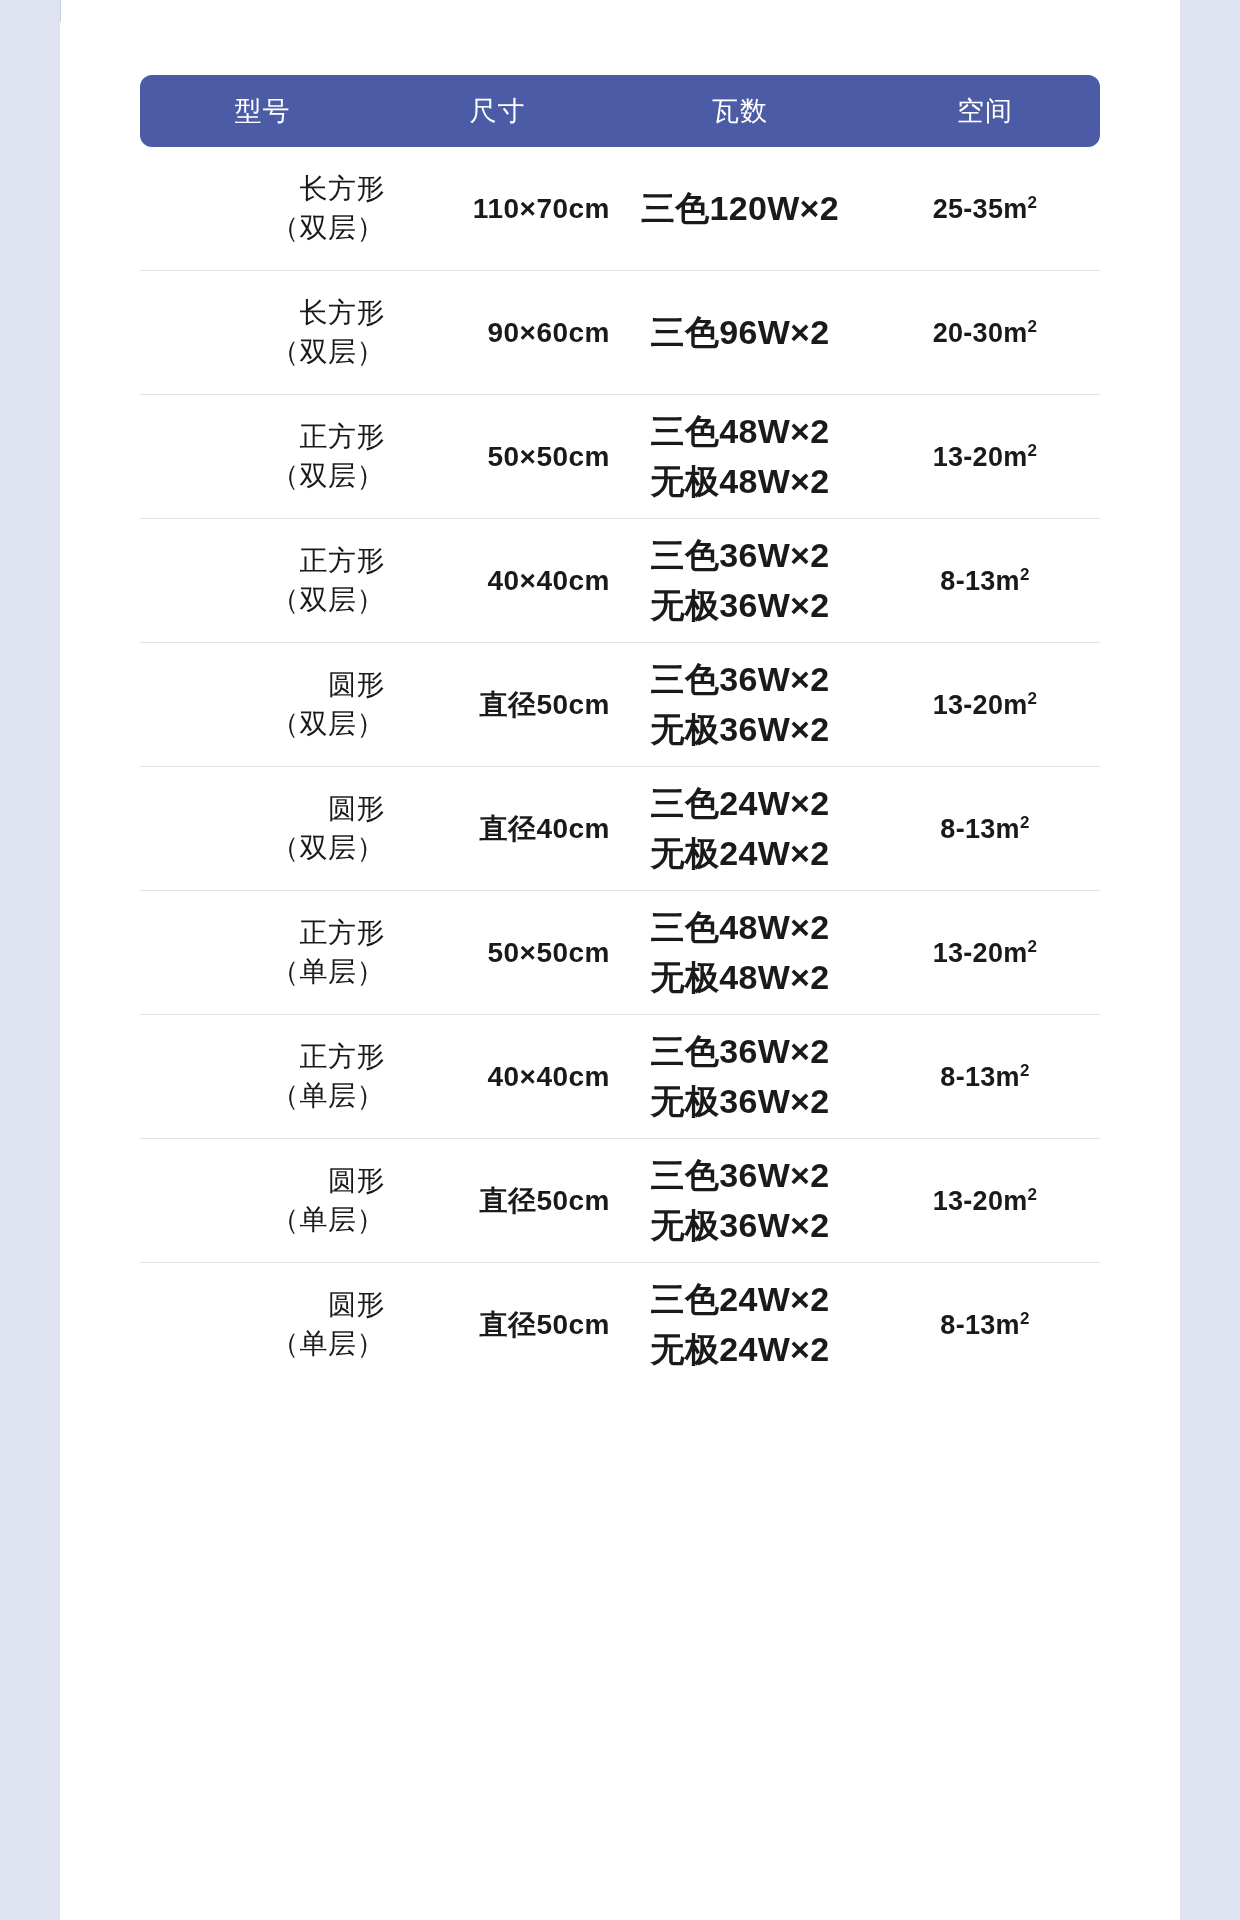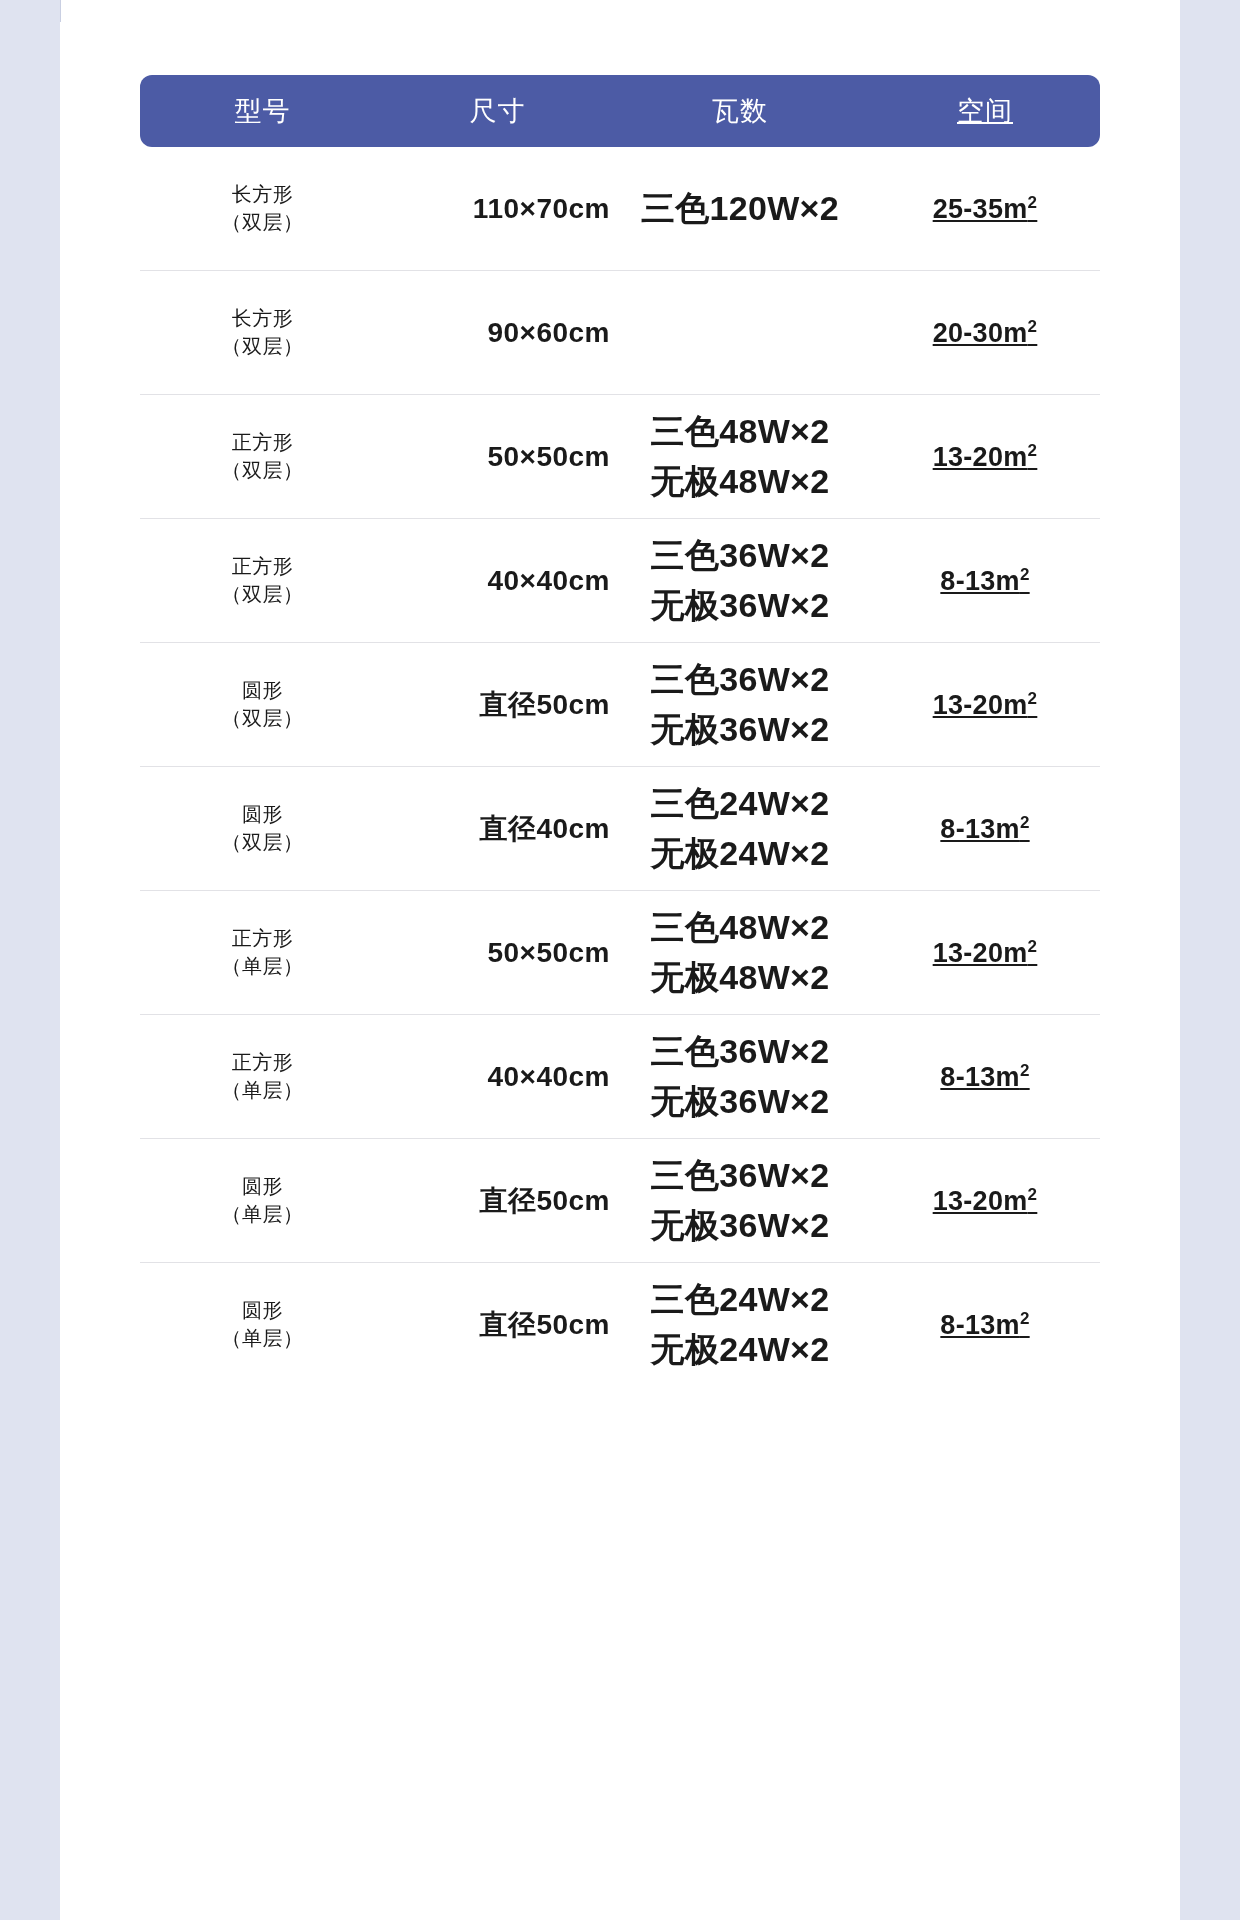--- a/index.html
+++ b/index.html
@@ -45,39 +45,40 @@
   }
   .th {
     font-size: 27px;
     text-align: center;
     letter-spacing: 1px;
     font-weight: 400;
   }
   .col1 { width: 245px; }
   .col2 { width: 225px; }
   .col3 { width: 260px; }
-  .col4 { width: 230px; text-decoration: underline; }
+  .col4 { width: 230px; }
 
   .trow {
     display: flex;
     align-items: center;
     min-height: 123px;
     border-bottom: 1px solid #e2e2e6;
   }
   .trow:last-child {
     border-bottom: none;
   }
   .cell {
     text-align: center;
     color: #1a1a1a;
   }
   .model {
-    font-size: 20px;
+    font-size: 28px;
     line-height: 1.38;
     letter-spacing: 0.5px;
+    text-align: right;
   }
   .size {
     font-size: 28px;
     font-weight: 700;
     letter-spacing: 0.5px;
     text-align: right;
   }
   .watt {
     font-size: 34px;
     font-weight: 700;
@@ -122,20 +123,21 @@
       <div class="cell col4 space"><span>25-35m</span><sup>2</sup></div>
     </div>
 
     <div class="trow">
       <div class="cell col1 model">
         <div>长方形</div>
         <div>（双层）</div>
       </div>
       <div class="cell col2 size">90×60cm</div>
       <div class="cell col3 watt">
+        <div>三色96W×2</div>
       </div>
       <div class="cell col4 space"><span>20-30m</span><sup>2</sup></div>
     </div>
 
     <div class="trow">
       <div class="cell col1 model">
         <div>正方形</div>
         <div>（双层）</div>
       </div>
       <div class="cell col2 size">50×50cm</div>

